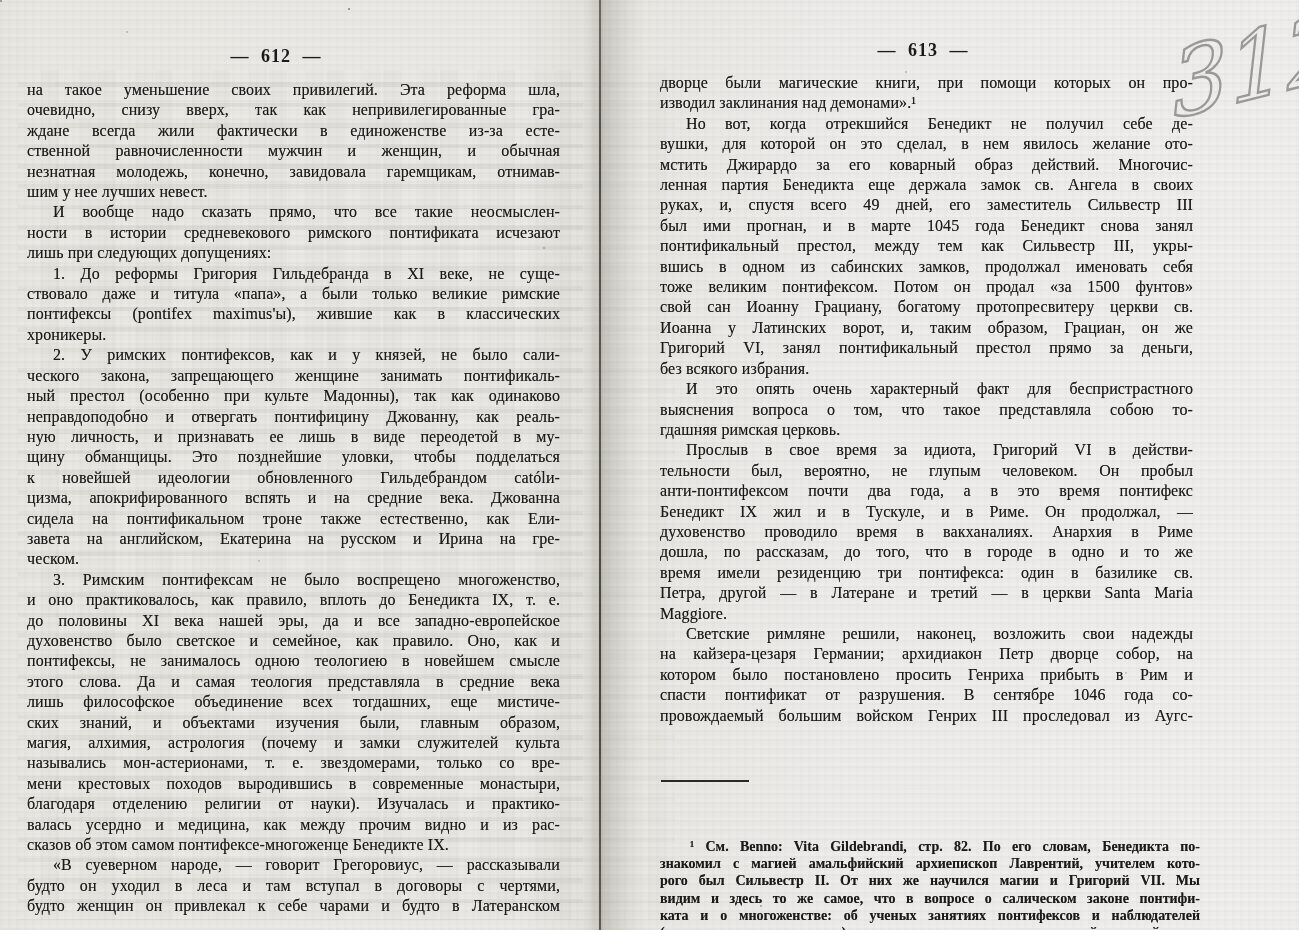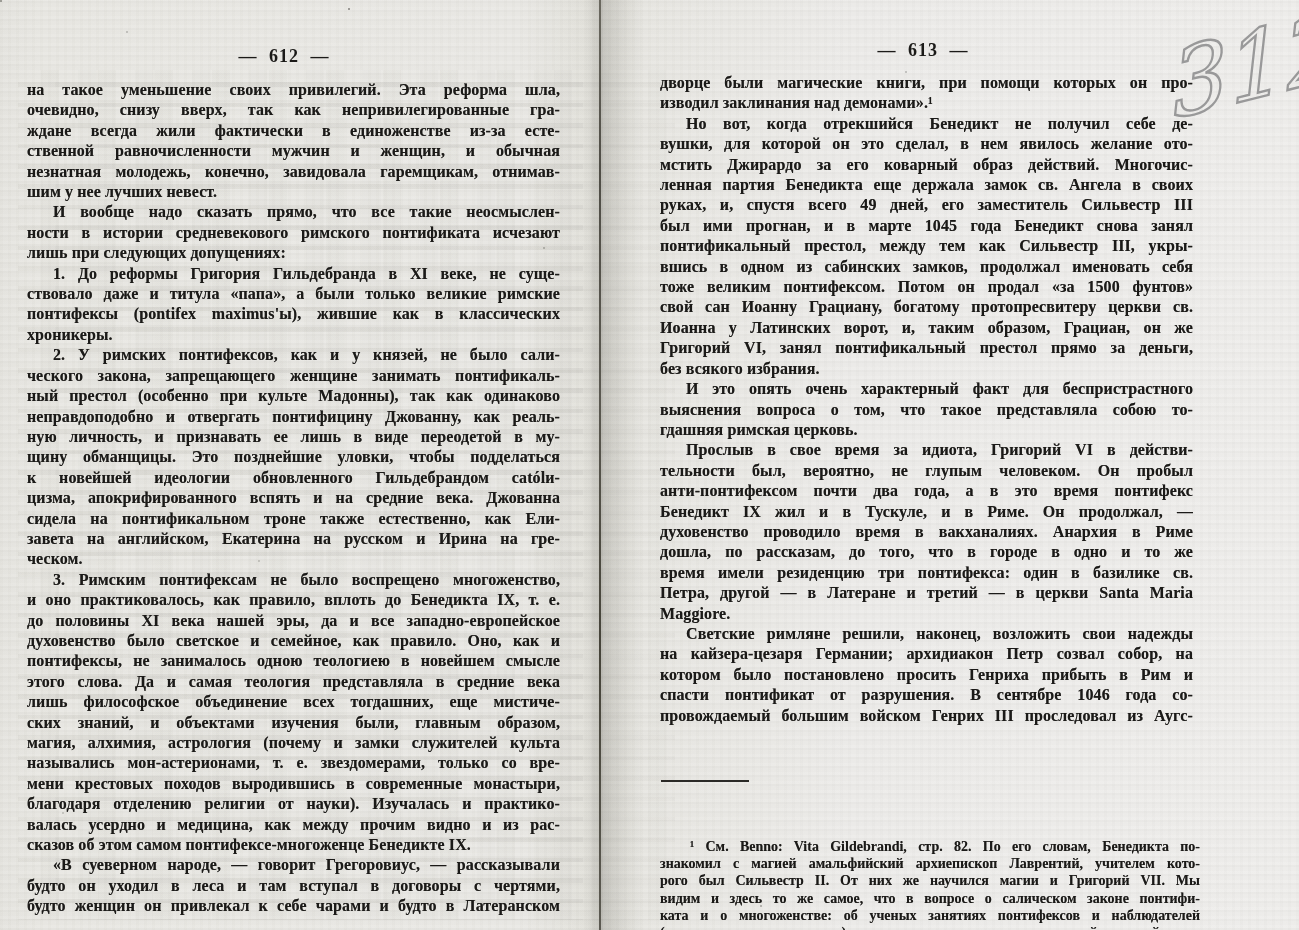--- a/index.html
+++ b/index.html
@@ -43,26 +43,26 @@
     box-shadow:348px 8px 0 rgba(60,58,52,.6), 126px 31px 0 rgba(60,58,52,.3),
       543px 247px 0 rgba(60,58,52,.35), 470px 705px 0 rgba(60,58,52,.3),
       62px 812px 0 rgba(60,58,52,.25), 1038px 242px 0 rgba(60,58,52,.3),
       760px 905px 0 rgba(80,78,70,.45), 1125px 672px 0 rgba(60,58,52,.25),
       905px 71px 0 rgba(60,58,52,.3), 258px 560px 0 rgba(60,58,52,.25);}
   
   .page-number{
     position:absolute;width:532px;text-align:center;
     font-size:18px;font-weight:700;letter-spacing:1px;word-spacing:6px;
   }
-  .pn-left{left:18px;top:46px;}
+  .pn-left{left:10px;top:46px;}
   .pn-right{left:657px;top:40px;}
   
   .text-col{
     position:absolute;width:533px;
-    font-size:16px;font-weight:700;line-height:20.42px;
+    font-size:16px;font-weight:400;line-height:20.42px;
     letter-spacing:.1px;
     text-shadow:0 0 .5px rgba(27,26,24,.55);
   }
   .col-left{left:27px;top:80px;}
   .col-right{left:660px;top:73px;}
   .line{height:20.42px;overflow:hidden;text-align:justify;text-align-last:justify;}
   .line.end{text-align-last:left;}
   .line.indent{text-indent:26px;}
   .footnote-rule{position:absolute;left:661px;top:780px;width:88px;height:2px;background:#2a2926;}
   .footnote-col{
@@ -164,21 +164,21 @@
       <div class="line indent">Прослыв в свое время за идиота, Григорий VI в действи-</div>
       <div class="line">тельности был, вероятно, не глупым человеком. Он пробыл</div>
       <div class="line">анти-понтифексом почти два года, а в это время понтифекс</div>
       <div class="line">Бенедикт IX жил и в Тускуле, и в Риме. Он продолжал, —</div>
       <div class="line">духовенство проводило время в вакханалиях. Анархия в Риме</div>
       <div class="line">дошла, по рассказам, до того, что в городе в одно и то же</div>
       <div class="line">время имели резиденцию три понтифекса: один в базилике св.</div>
       <div class="line">Петра, другой — в Латеране и третий — в церкви Santa Maria</div>
       <div class="line end">Maggiore.</div>
       <div class="line indent">Светские римляне решили, наконец, возложить свои надежды</div>
-      <div class="line">на кайзера-цезаря Германии; архидиакон Петр созвал собор, на</div>
+      <div class="line">на кайзера-цезаря Германии; архидиакон Петр дворце собор, на</div>
       <div class="line">котором было постановлено просить Генриха прибыть в Рим и</div>
       <div class="line">спасти понтификат от разрушения. В сентябре 1046 года со-</div>
       <div class="line">провождаемый большим войском Генрих III проследовал из Аугс-</div>
     </div>
 
   <div class="footnote-rule"></div>
   <div class="footnote-col">
       <div class="line indent">¹ См. Benno: Vita Gildebrandi, стр. 82. По его словам, Бенедикта по-</div>
       <div class="line">знакомил с магией амальфийский архиепископ Лаврентий, учителем кото-</div>
       <div class="line">рого был Сильвестр II. От них же научился магии и Григорий VII. Мы</div>

